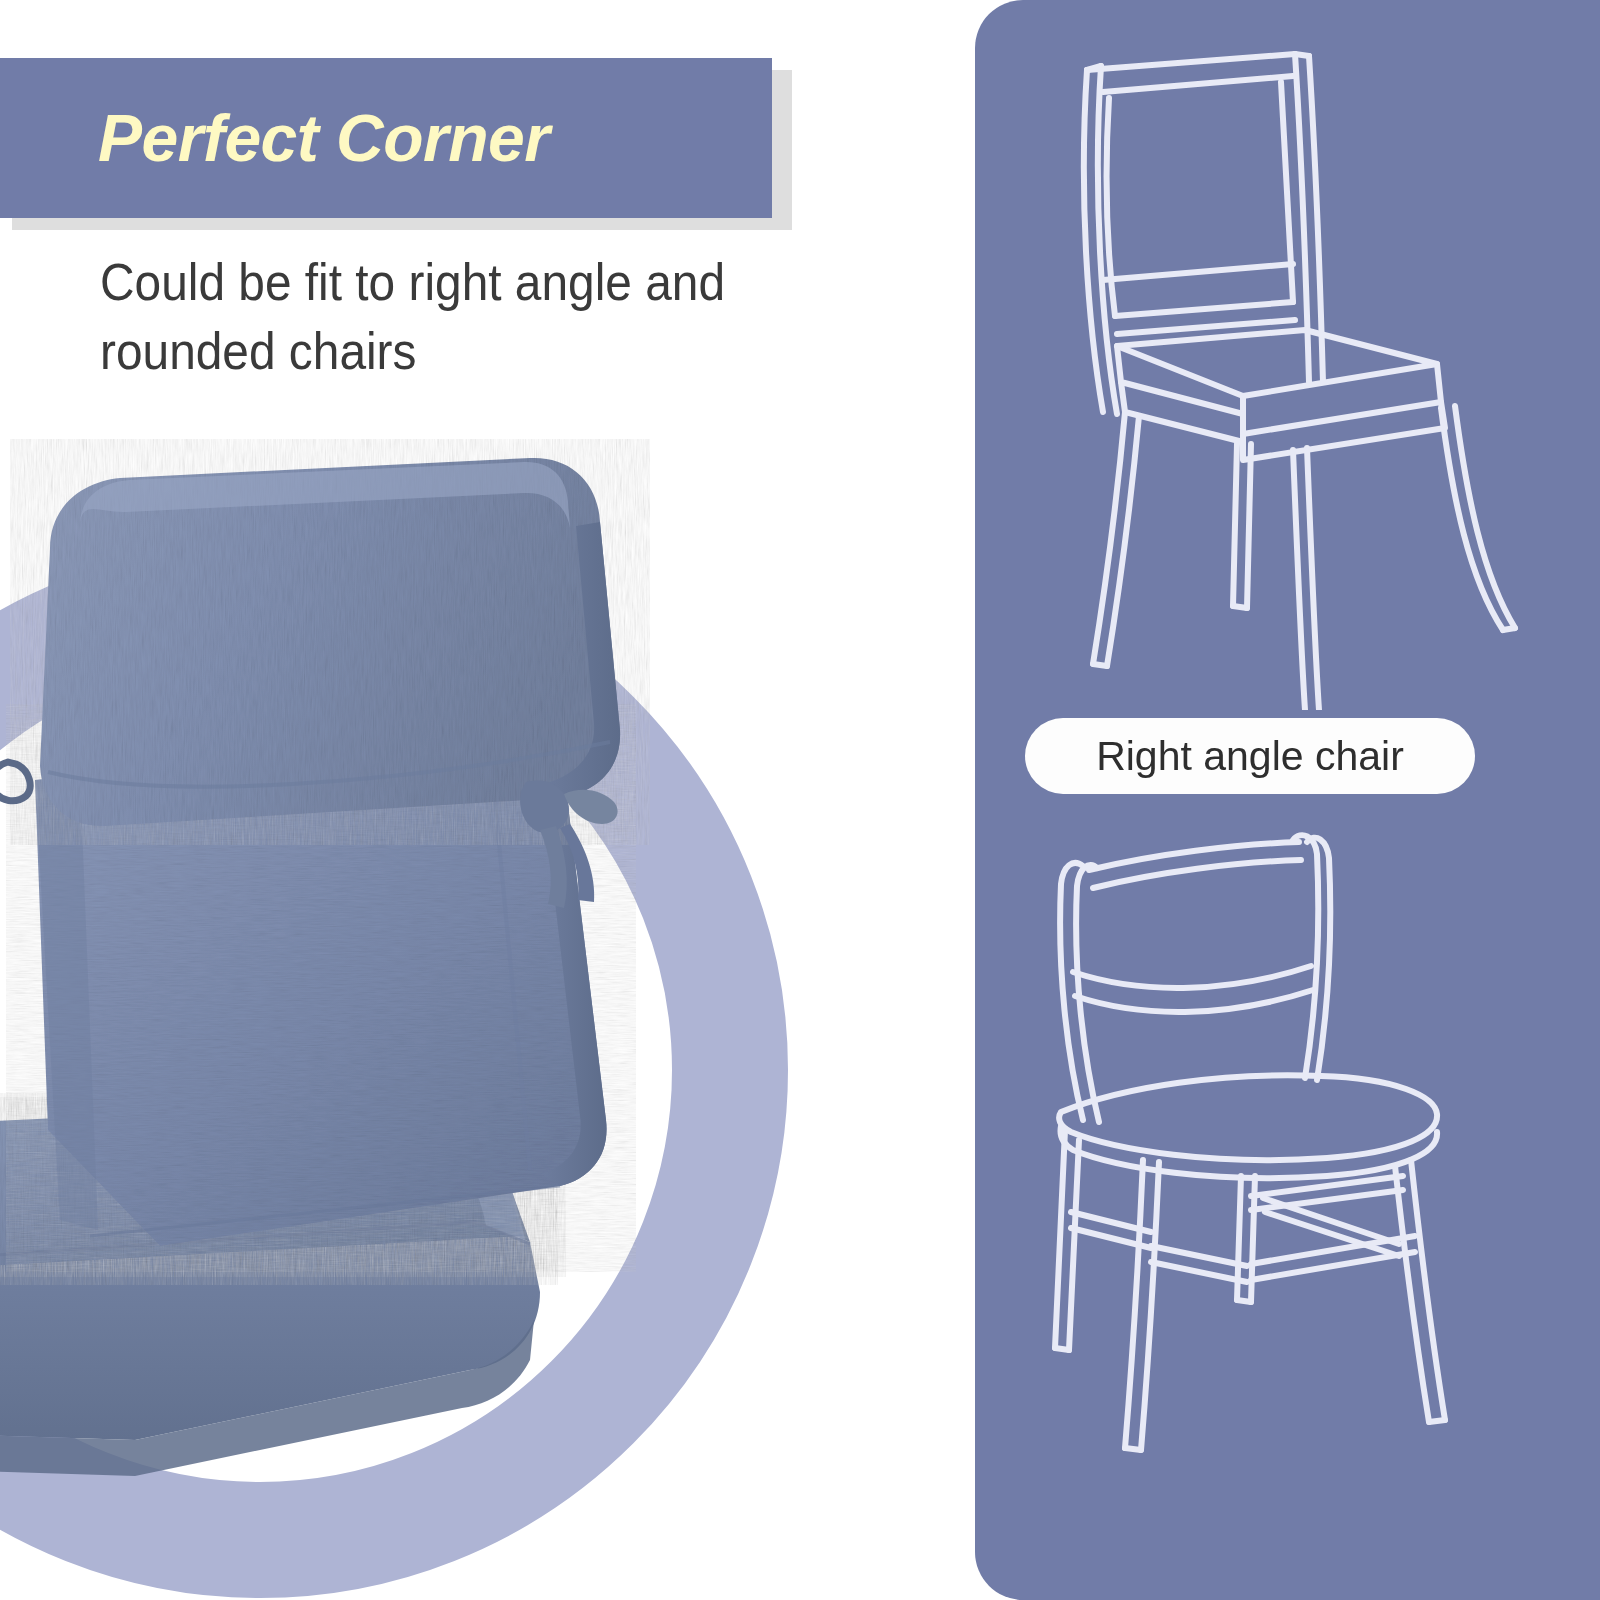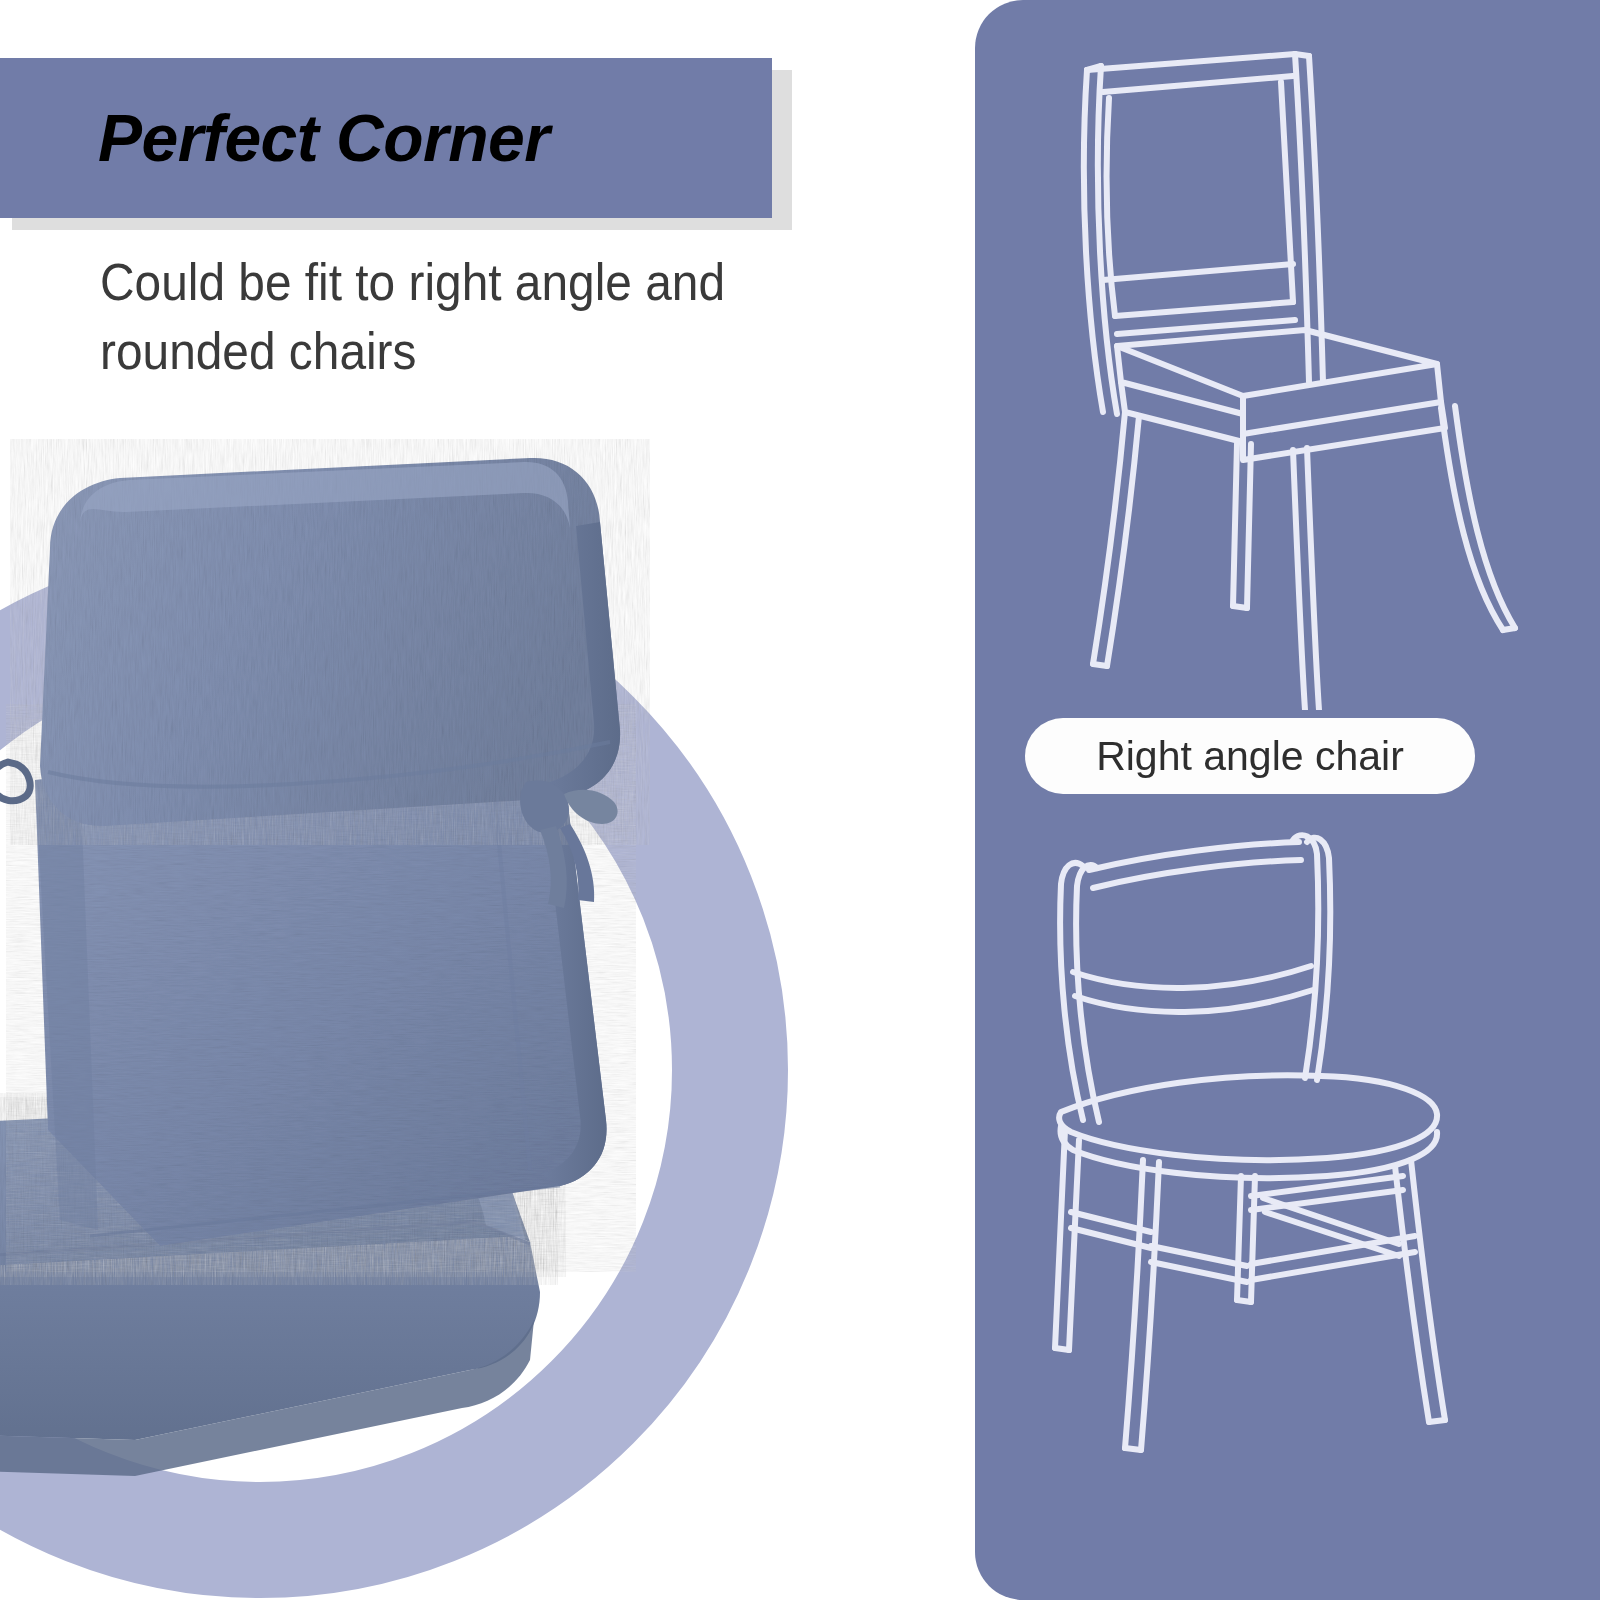--- a/index.html
+++ b/index.html
@@ -33,21 +33,21 @@
   }
   #title-banner {
     position: absolute;
     left: 0; top: 58px;
     width: 772px; height: 160px;
     background: #717ca8;
     display: flex;
     align-items: center;
   }
   #title-text {
-    color: #000000;
+    color: #fef9c3;
     font-size: 66px;
     font-weight: bold;
     font-style: italic;
     letter-spacing: -0.5px;
     margin-left: 98px;
     font-family: "Liberation Sans", sans-serif;
     white-space: nowrap;
   }
 
   #subtitle {

